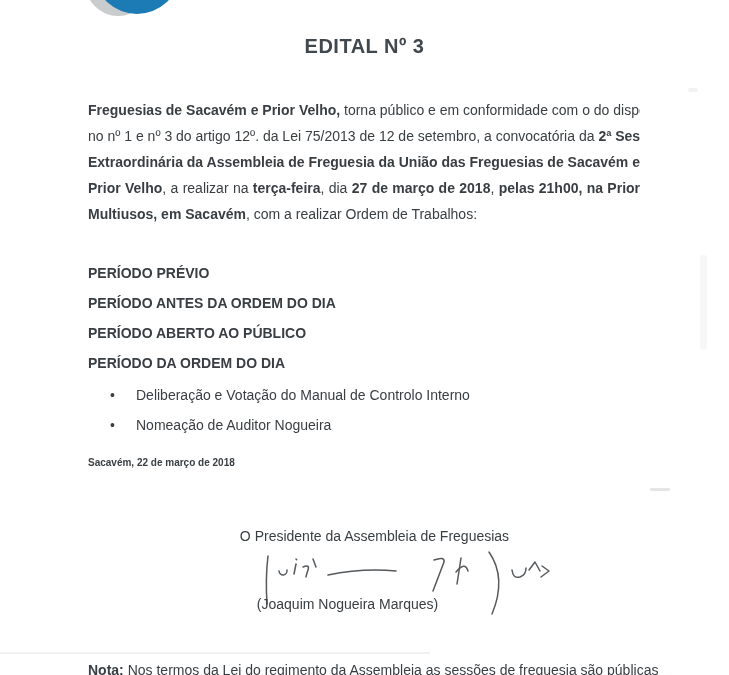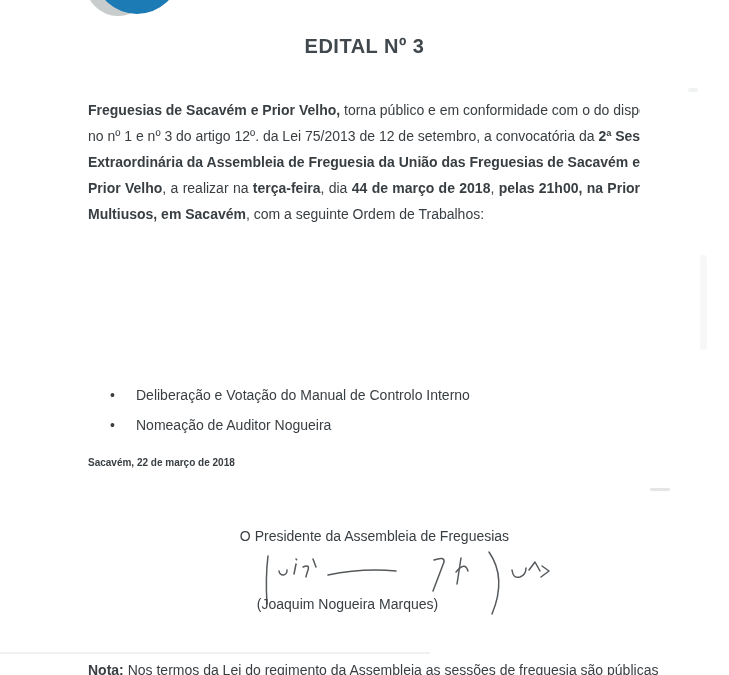--- a/index.html
+++ b/index.html
@@ -55,24 +55,30 @@
     <ellipse cx="30" cy="-18" rx="33" ry="34" fill="#c9cccc"></ellipse>
     <ellipse cx="49" cy="-24" rx="41" ry="38" fill="#1c7ab5"></ellipse>
   </svg>
 
   <div class="title">EDITAL Nº 3</div>
 
   <div class="para">
     <div class="jl"><span class="b">Freguesias de Sacavém e Prior Velho,</span> <span>torna público e em conformidade com o do disposto</span></div>
     <div class="jl"><span>no nº 1 e nº 3 do artigo 12º. da Lei 75/2013 de 12 de setembro, a convocatória da</span> <span class="b">2ª Sessão</span></div>
     <div class="jl"><span class="b">Extraordinária da Assembleia de Freguesia da União das Freguesias de Sacavém e</span></div>
-    <div class="jl"><span class="b">Prior Velho</span><span>, a realizar na</span> <span class="b">terça-feira</span><span>, dia</span> <span class="b">44 de março de 2018</span><span>, </span><span class="b">pelas 21h00, na Prior</span></div>
-    <div class="ll"><span class="b">Multiusos, em Sacavém</span><span>, com a seguinte Ordem de Trabalhos:</span></div>
+    <div class="jl"><span class="b">Prior Velho</span><span>, a realizar na</span> <span class="b">terça-feira</span><span>, dia</span> <span class="b">27 de março de 2018</span><span>, </span><span class="b">pelas 21h00, na Prior</span></div>
+    <div class="ll"><span class="b">Multiusos, em Sacavém</span><span>, com a realizar Ordem de Trabalhos:</span></div>
   </div>
 
+  <div class="periods">
+    <div>PERÍODO PRÉVIO</div>
+    <div>PERÍODO ANTES DA ORDEM DO DIA</div>
+    <div>PERÍODO ABERTO AO PÚBLICO</div>
+    <div>PERÍODO DA ORDEM DO DIA</div>
+  </div>
 
   <div class="bullets">
     <div class="bullet-row">
       <span class="dot">•</span>
       <span>Deliberação e Votação do Manual de Controlo Interno</span>
     </div>
     <div class="bullet-row">
       <span class="dot">•</span>
       <span>Nomeação de Auditor Nogueira</span>
     </div>

